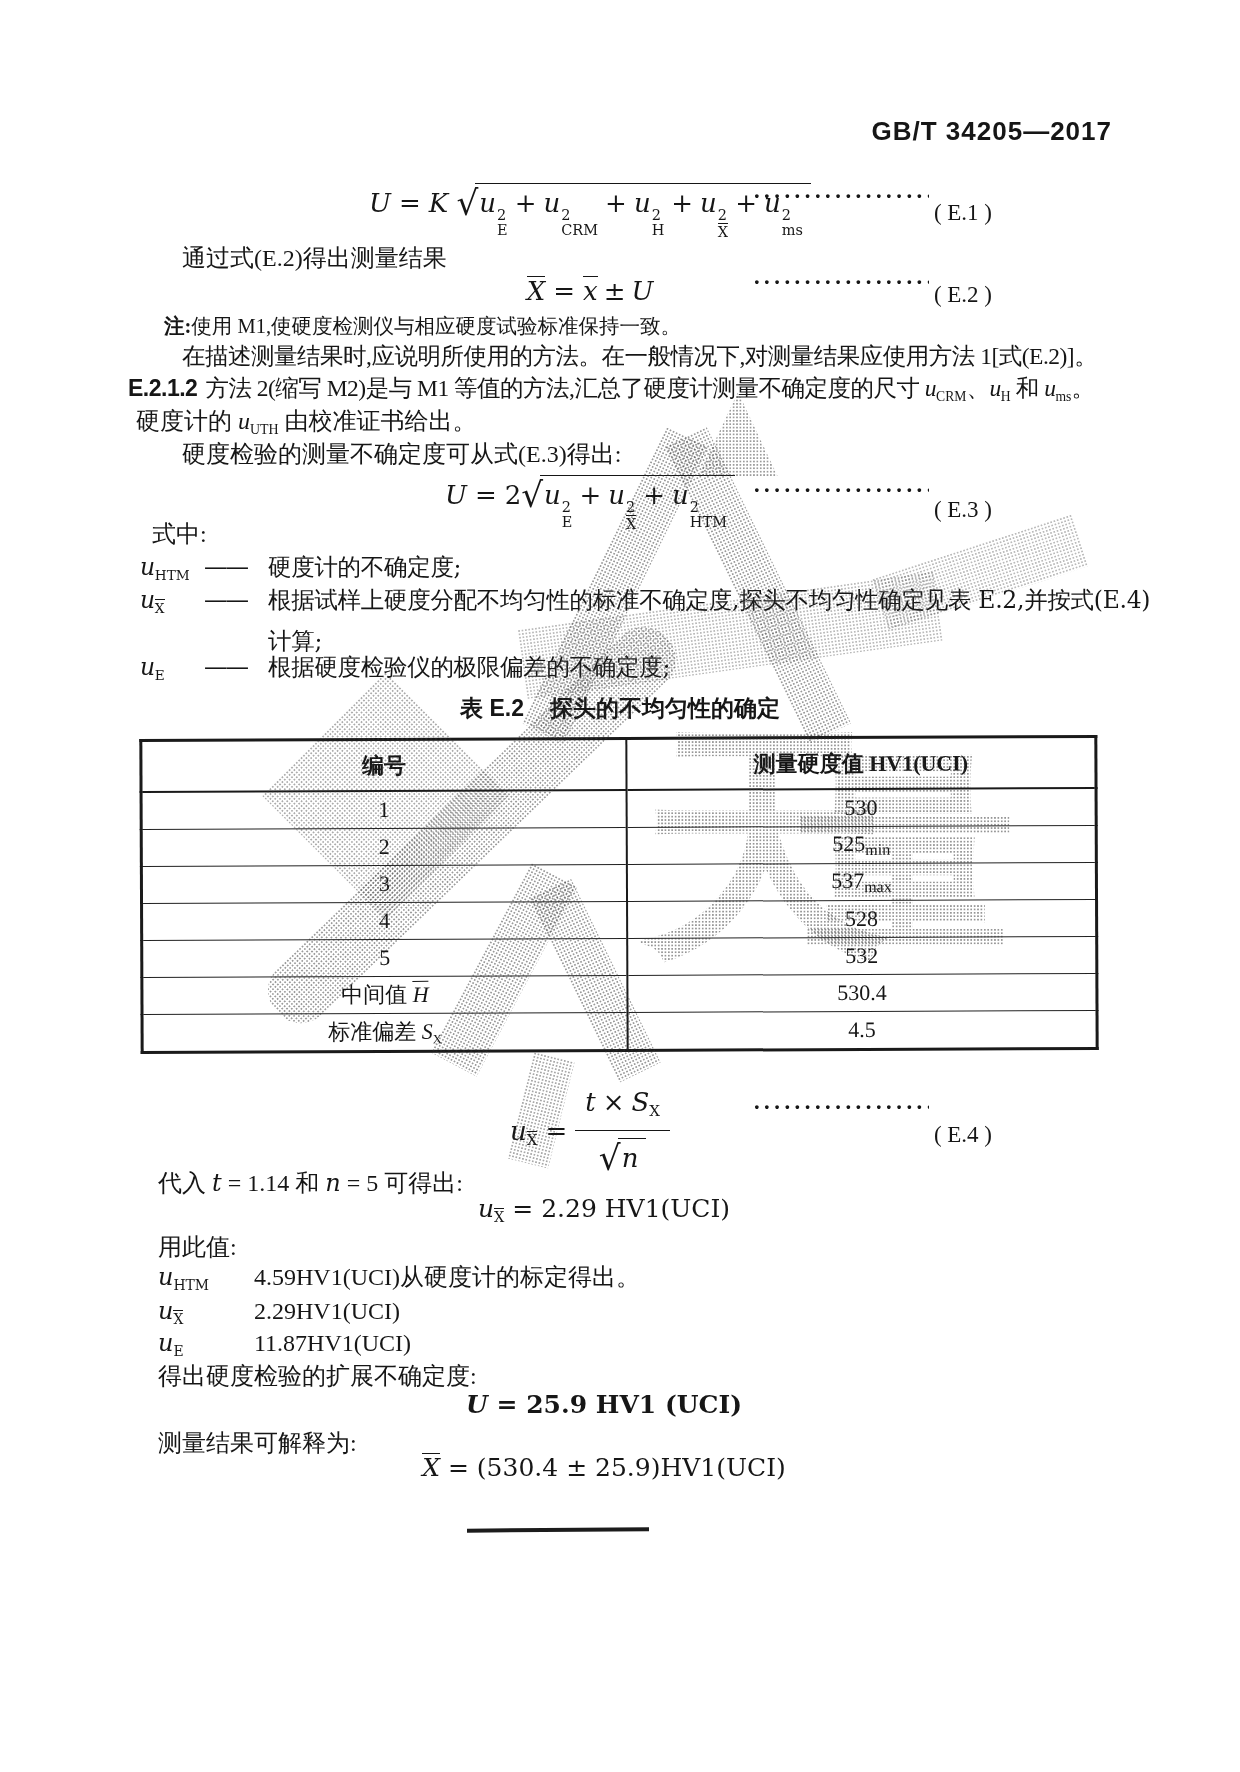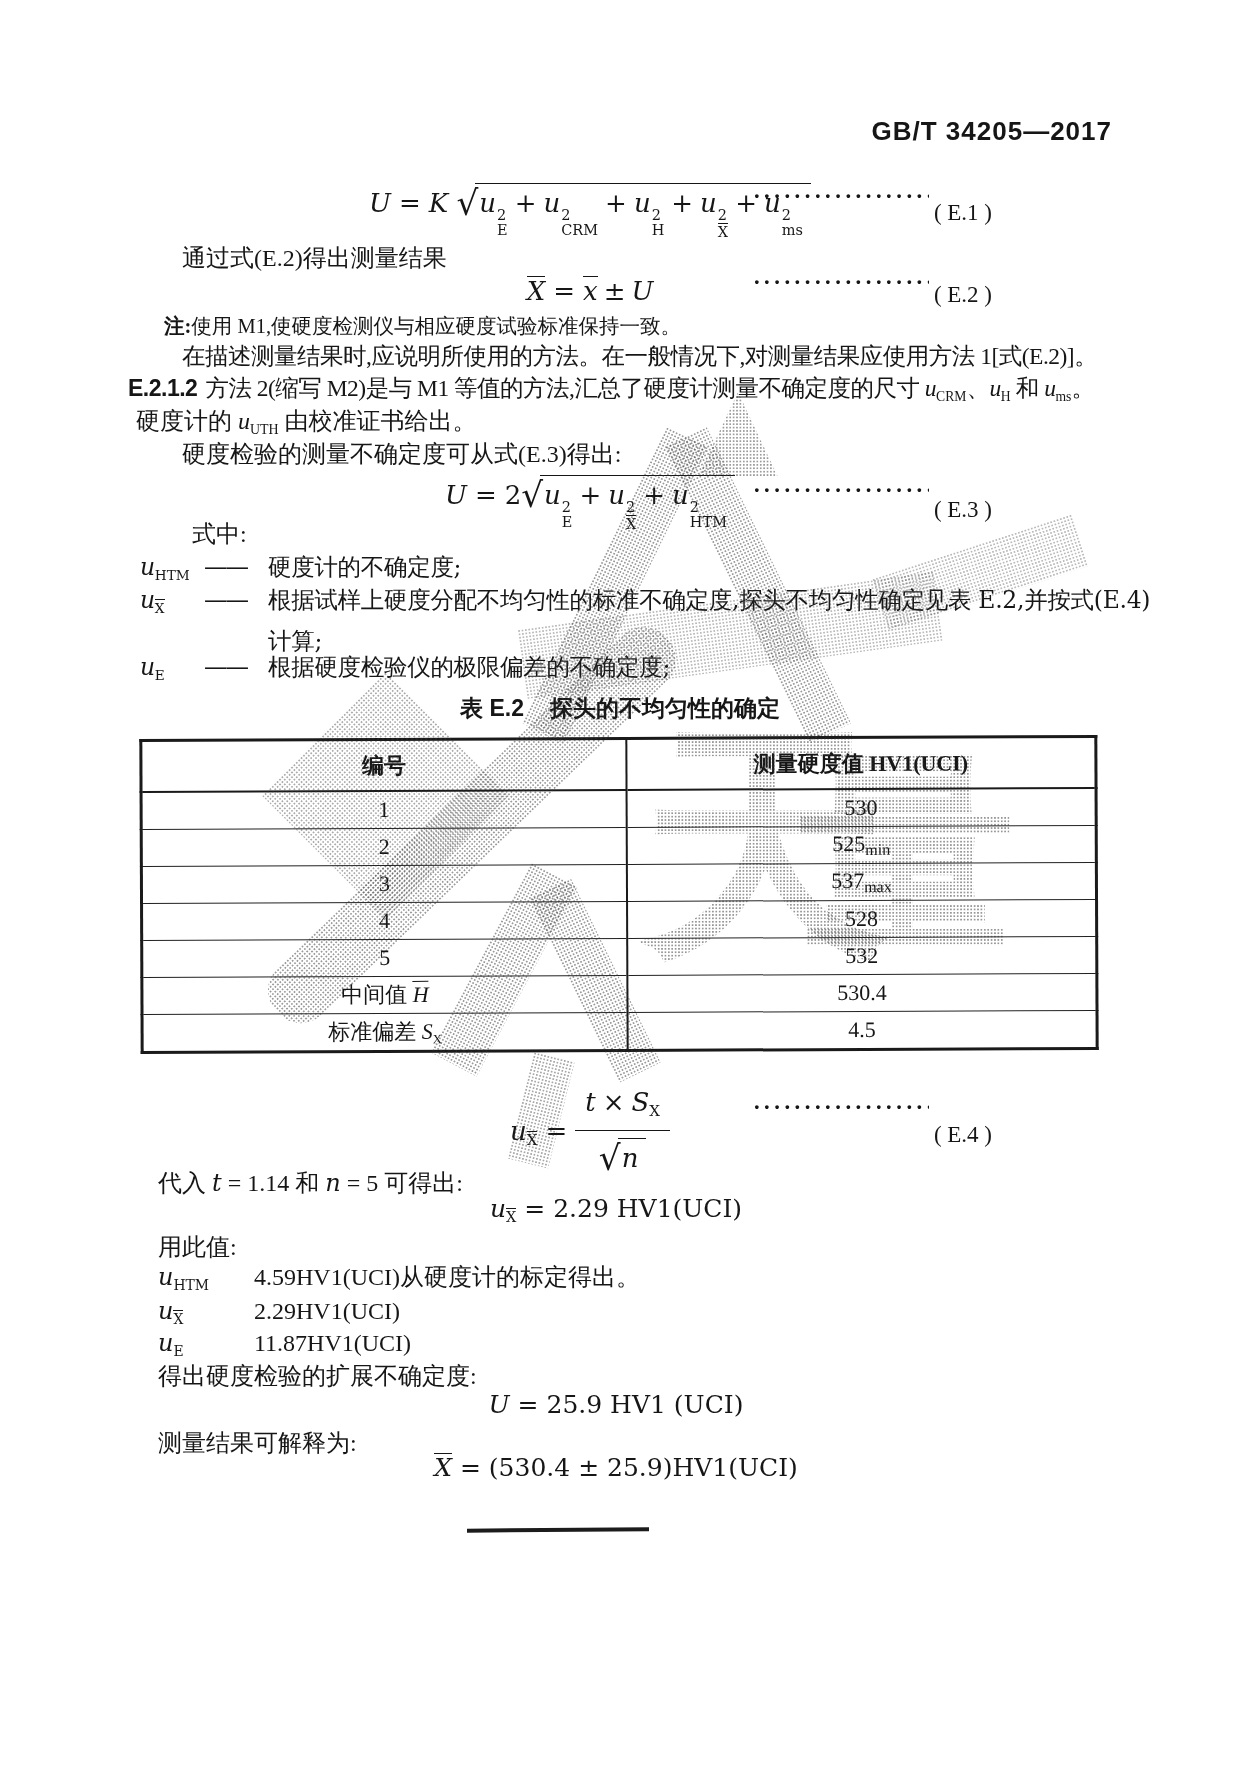--- a/index.html
+++ b/index.html
@@ -70,21 +70,21 @@
     border-collapse:collapse; border:3px solid #1a1a1a;
     transform:rotate(-0.25deg); font-size:22px; }
   .tbl th, .tbl td { border:1px solid #222; text-align:center; padding:0; }
   .tbl th { height:49px; font-weight:bold; border-bottom:2.5px solid #1a1a1a; }
   .tbl td { height:36px; font-weight:normal; }
   .tbl .c2 { border-left:2px solid #1a1a1a; }
   .vsub { font-size:16px; vertical-align:-4px;margin-top:24px; }
 
   
   .calcline { left:158px; font-size:24px; white-space:nowrap; }
-  .cline { left:136px; width:960px; text-align:center; font-size:25px;
+  .cline { left:124px; width:960px; text-align:center; font-size:25px;
     font-family:"DejaVu Serif",serif; white-space:nowrap; }
   .vlsym { display:inline-block; width:96px; font-style:italic;
     font-family:"DejaVu Serif",serif; }
 
   .endrule { position:absolute; left:467px; top:1528px; width:182px;
     height:4px; background:#1c1c1c; transform:rotate(-0.4deg); }
 
   
   .wm { position:absolute; inset:0; z-index:3; pointer-events:none; }
   .wmshape { position:absolute;
@@ -178,21 +178,21 @@
                 <span>2</span>
                 <span class="ovl">X</span>
               </span><span class="plus">+</span><span class="it">u</span><span class="ss">
                 <span>2</span>
                 <span>HTM</span>
               </span></span></span>
       </span>
       <span class="eqref"><span class="leader">········································</span><span class="eqno">( E.3 )</span></span>
     </div>
 
-    <div class="blk bodyline" style="left:152px;top:519px;margin-left:40px;">式中:</div>
+    <div class="blk bodyline" style="left:152px;top:519px;">式中:</div>
 
     <div class="blk defline" style="top:551px;">
       <span class="dsym"><span>u</span><sub class="sub">HTM</sub></span><span class="ddash">——</span><span class="dbody">硬度计的不确定度;</span>
     </div>
 
     <div class="blk defline" style="top:584px;">
       <span class="dsym"><span>u</span><sub class="sub"><span class="ovl">X</span></sub></span><span class="ddash">——</span><span class="dbody">根据试样上硬度分配不均匀性的标准不确定度,探头不均匀性确定见表 E.2,并按式(E.4)</span>
       <span class="dcont">计算;</span>
     </div>
 
@@ -267,21 +267,21 @@
     </div>
     <div class="blk calcline" style="top:1297px;">
       <span class="vlsym"><span>u</span><sub class="sub"><span class="ovl">X</span></sub></span><span>2.29HV1(UCI)</span>
     </div>
     <div class="blk calcline" style="top:1329px;">
       <span class="vlsym"><span>u</span><sub class="sub">E</sub></span><span>11.87HV1(UCI)</span>
     </div>
 
     <div class="blk calcline" style="top:1360px;text-align:right;">得出硬度检验的扩展不确定度:</div>
 
-    <div class="blk cline" style="top:1390px;">
+    <div class="blk cline" style="top:1390px;font-weight:bold;">
       <span class="it">U</span>&nbsp;<span class="up">= 25.9 HV1 (UCI)</span>
     </div>
 
     <div class="blk calcline" style="top:1427px;">测量结果可解释为:</div>
 
     <div class="blk cline" style="top:1453px;">
       <span class="it ovl">X</span>&nbsp;<span class="up">= (530.4 ± 25.9)HV1(UCI)</span>
     </div>
 
     <div class="endrule"></div>

